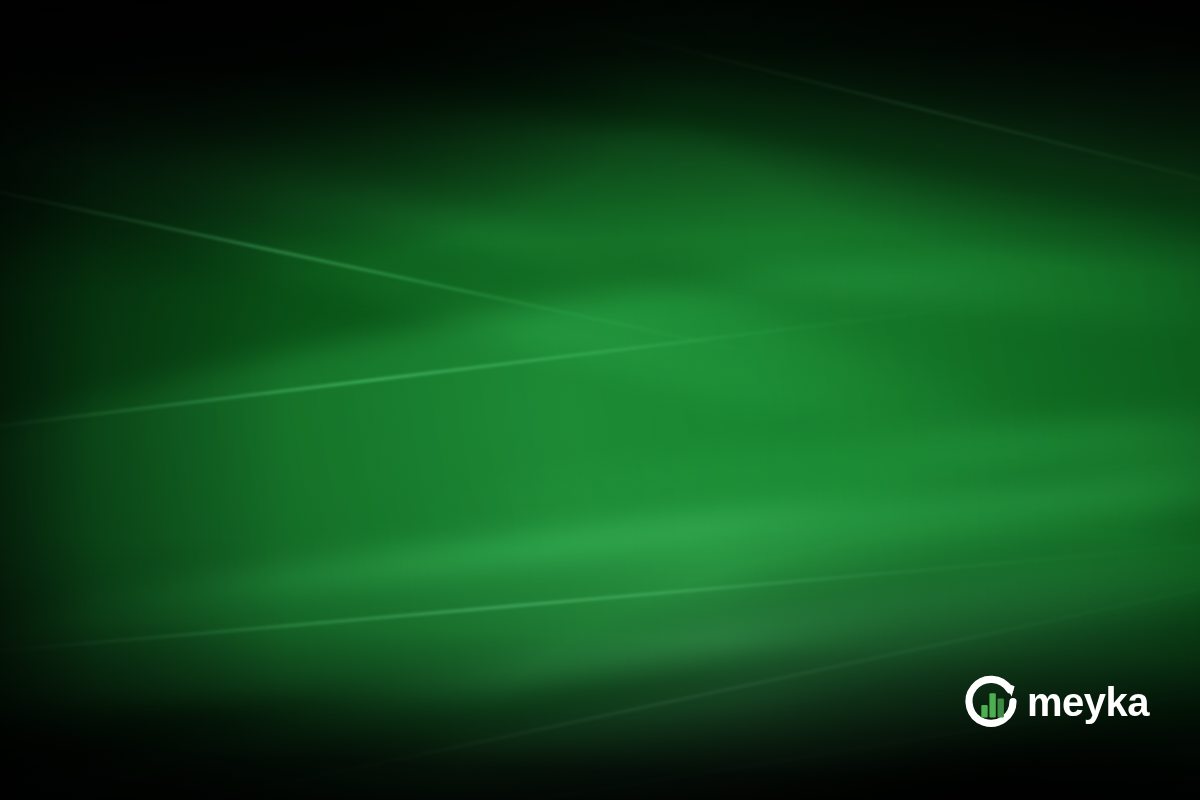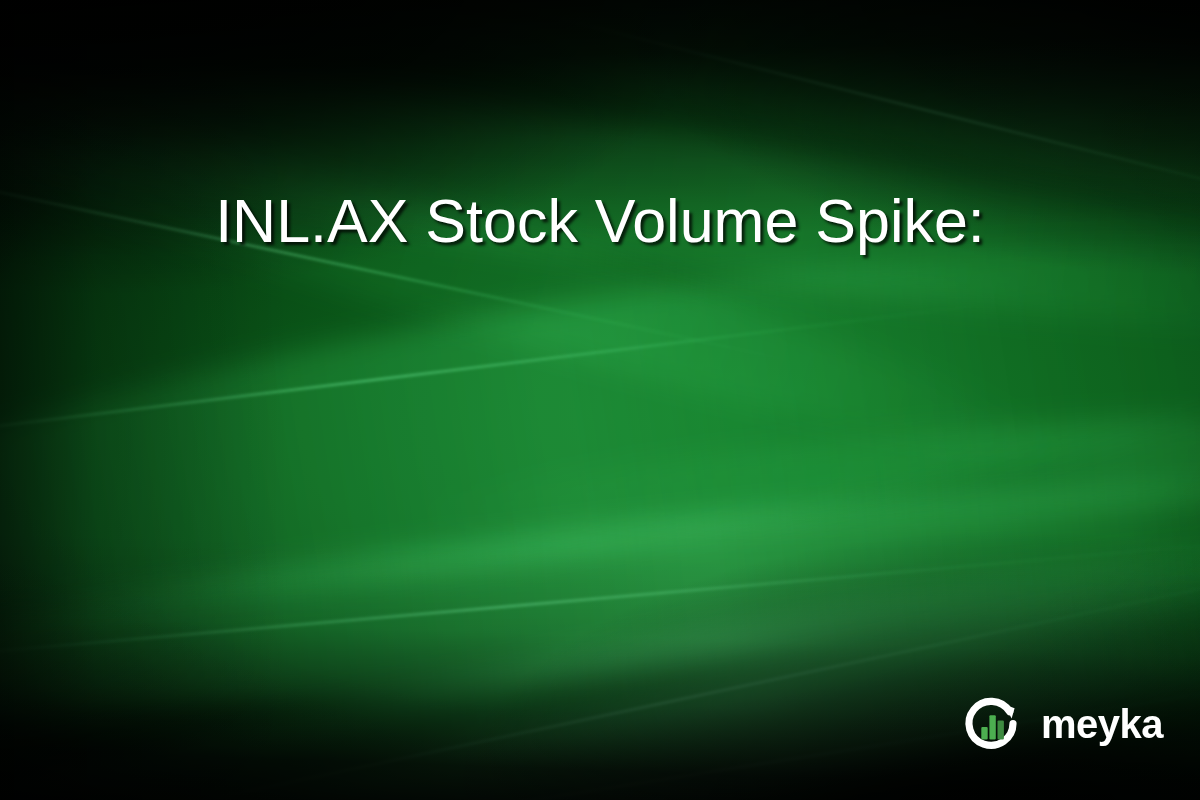--- a/index.html
+++ b/index.html
@@ -128,24 +128,24 @@
     text-shadow: 3px 3px 3px rgba(0,0,0,0.75);
     padding: 0 70px;
     box-sizing: border-box;
   }
   .headline .line-txt { display: block; white-space: nowrap; }
 
   
   .logo {
     position: absolute;
     left: 962px;
-    top: 694px;
+    top: 672px;
     display: flex;
     align-items: center;
-    gap: 21px;
+    gap: 7px;
     text-align: right;
   }
   .logo-mark { width: 60px; height: 60px; display: block; }
   .logo-word {
     color: #ffffff;
     font-size: 40px;
     font-weight: 700;
     letter-spacing: -0.5px;
     line-height: 1;
     margin-left: -2px;
@@ -175,21 +175,20 @@
   </div>
   <div class="bg-layer bg-topdark"></div>
   <div class="bg-layer bg-topleftdark"></div>
   <div class="bg-layer bg-toprightdark"></div>
   <div class="bg-layer bg-botdark"></div>
   <div class="bg-layer bg-botrightdark"></div>
   <div class="bg-layer bg-leftdark"></div>
   <div class="bg-layer bg-vignette"></div>
 
   <div class="headline">
-    <span class="line-txt">INL.AX Stock Volume Spike:</span>
   </div>
 
   <div class="logo">
     <span>
       <svg class="logo-mark" viewBox="0 0 60 60" xmlns="http://www.w3.org/2000/svg" aria-hidden="true">
 
         <path d="M47.6 17.6 A22 22 0 1 0 51 29.5" fill="none" stroke="#ffffff" stroke-width="7.2" stroke-linecap="round"></path>
 
         <path d="M42.5 10.6 L52.6 14.2 L49.6 24.4 Z" fill="#ffffff"></path>
 

